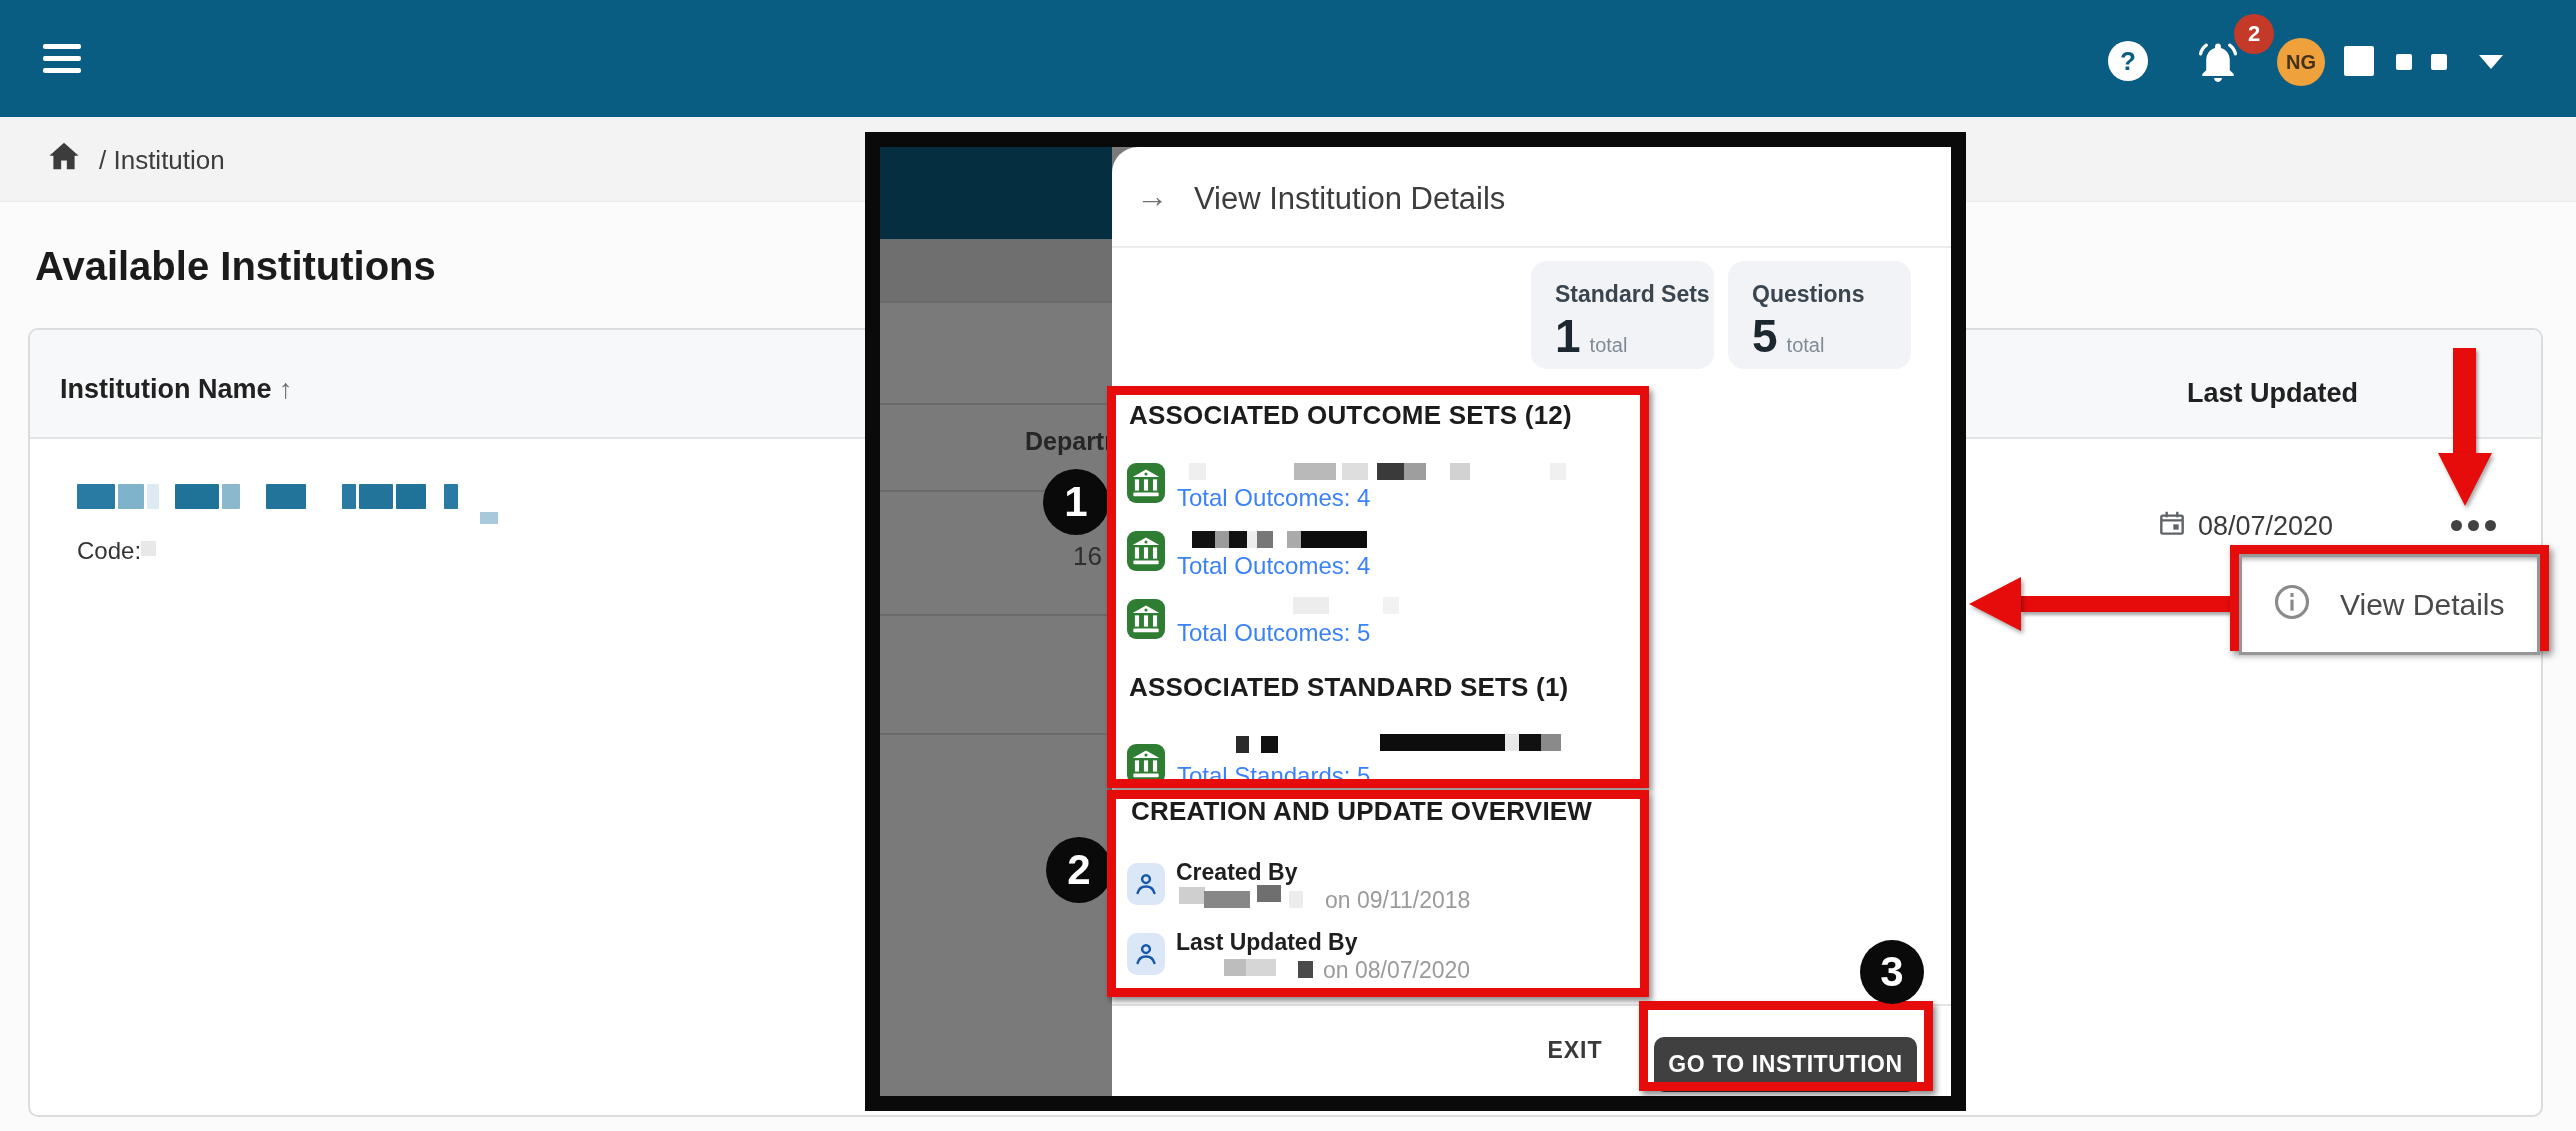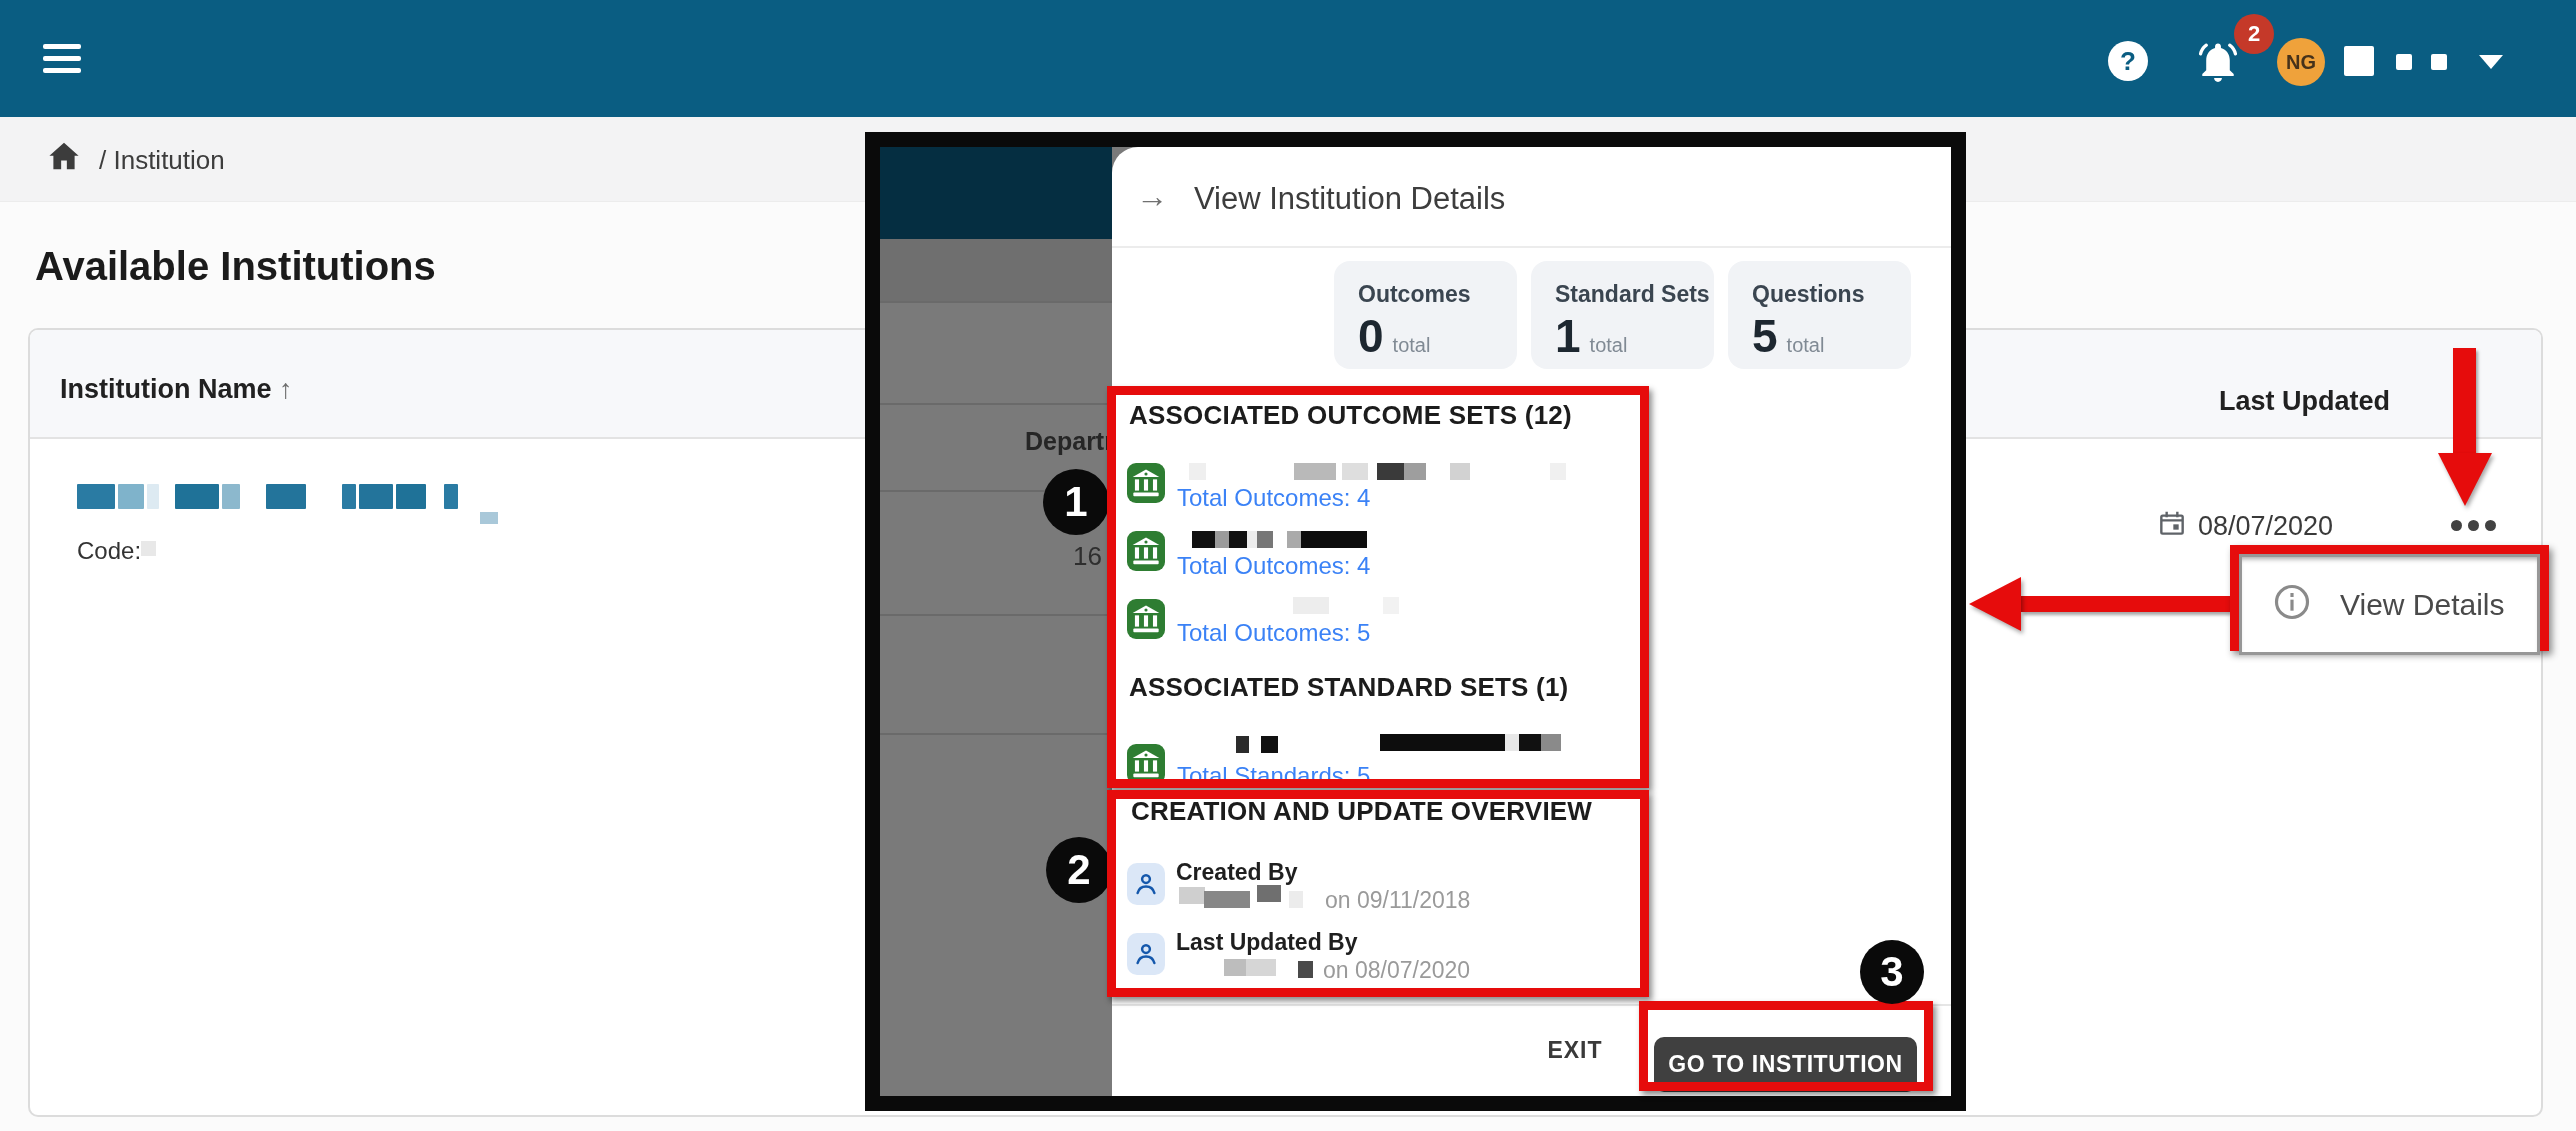--- a/index.html
+++ b/index.html
@@ -129,21 +129,21 @@
   <div class="abs crumbtext">/ Institution</div>
 
   <div class="abs pagetitle">Available Institutions</div>
 
   <div class="abs card">
     <div class="abs thead"></div>
     <div class="abs colname" style="left:30px;top:44px;cursor:pointer;">
       <span>Institution Name</span>
       <span class="sortarrow">↑</span>
     </div>
-    <div class="abs colname" style="left:2157px;top:56px;margin-left:32px;">
+    <div class="abs colname" style="left:2157px;top:48px;">
       <span>Last Updated</span>
     </div>
 
     <div class="abs blockrow" style="left:47px;top:154px;">
       <span class="rb" style="width:38px;background:#2a7ba3;"></span>
       <span class="rb" style="width:26px;background:#7fb3cb;"></span>
       <span class="rb" style="width:12px;background:#ddeaf2;margin-right:16px;"></span>
       <span class="rb" style="width:44px;background:#1f7298;"></span>
       <span class="rb" style="width:18px;background:#8cb8cd;margin-right:26px;"></span>
       <span class="rb" style="width:40px;background:#23749b;margin-right:36px;"></span>
@@ -189,24 +189,20 @@
       <div class="abs stepcircle" style="left:166px;top:690px;width:66px;height:66px;">
         <span>2</span>
       </div>
     </div>
 
     <div class="abs dialog">
       <div class="abs dlg-arrow">→</div>
       <div class="abs dlg-title">View Institution Details</div>
       <div class="abs dlg-divider"></div>
 
-      <div class="abs statcard" style="left:222px;">
-        <div class="abs statlabel">Outcomes</div>
-        <div class="abs statnum"><span>0</span><span class="statunit">total</span></div>
-      </div>
       <div class="abs statcard" style="left:419px;">
         <div class="abs statlabel">Standard Sets</div>
         <div class="abs statnum"><span>1</span><span class="statunit">total</span></div>
       </div>
       <div class="abs statcard" style="left:616px;">
         <div class="abs statlabel">Questions</div>
         <div class="abs statnum"><span>5</span><span class="statunit">total</span></div>
       </div>
 
       <div class="abs sechead" style="left:17px;top:253px;">ASSOCIATED OUTCOME SETS (12)</div>

